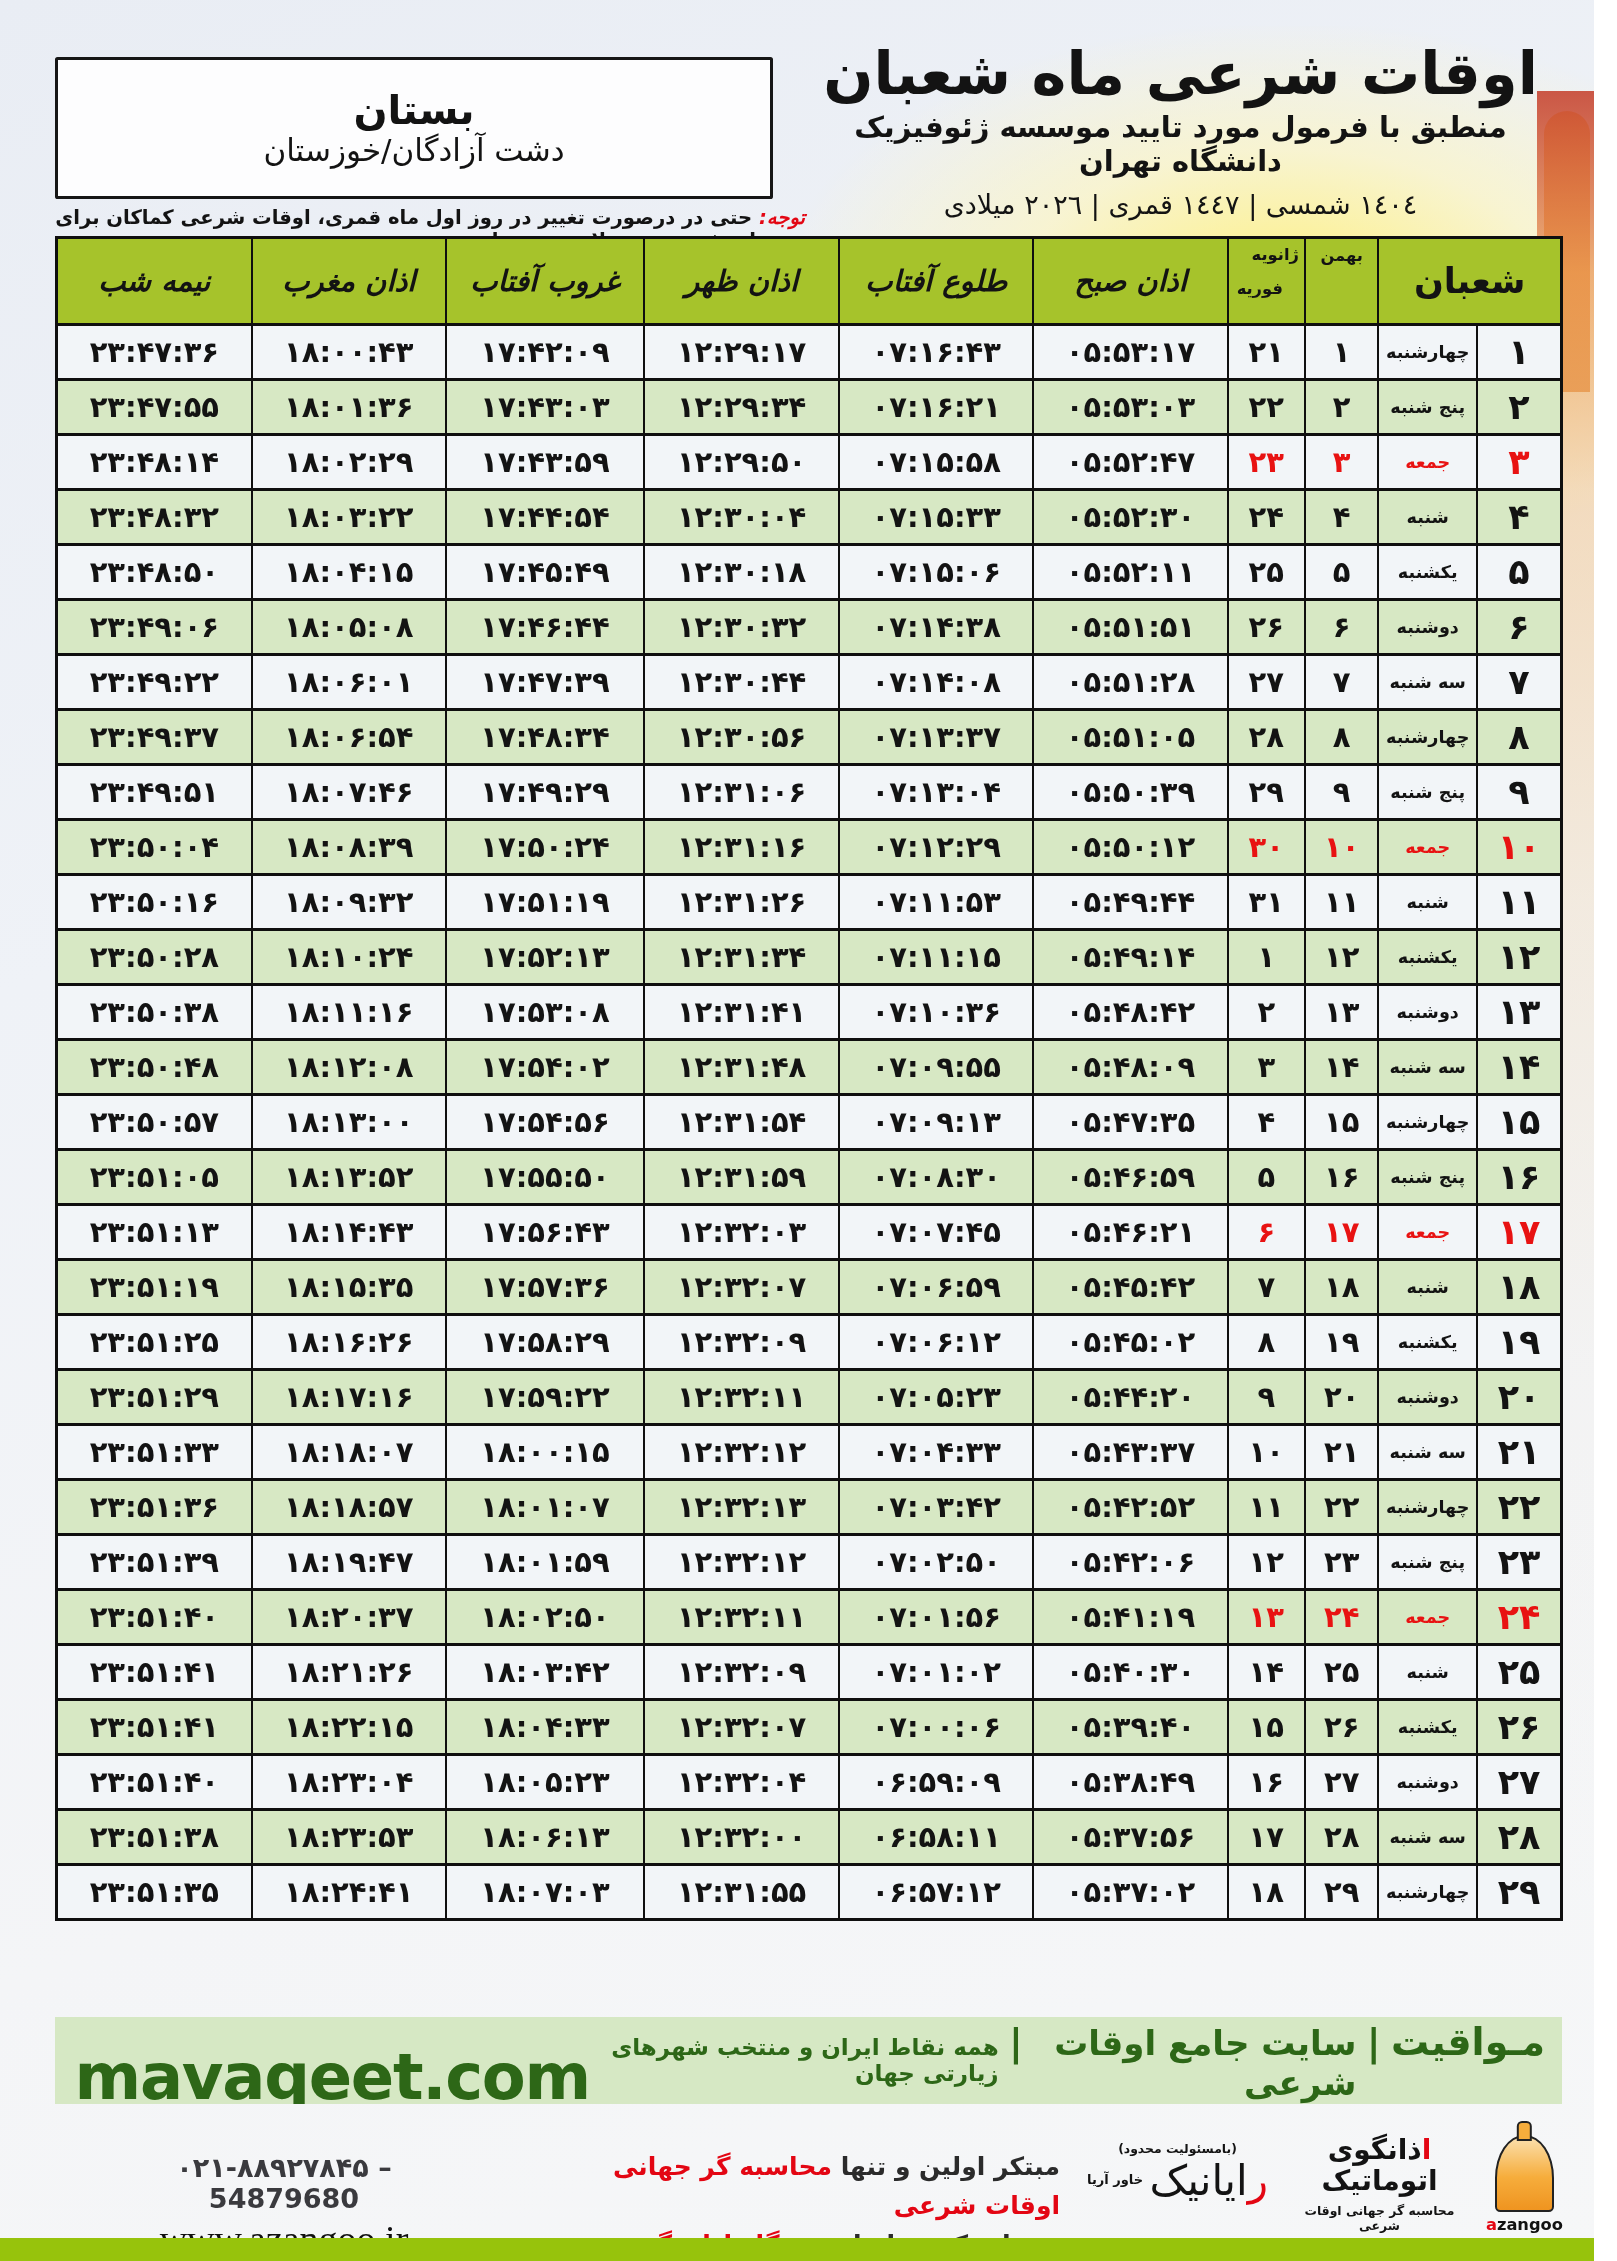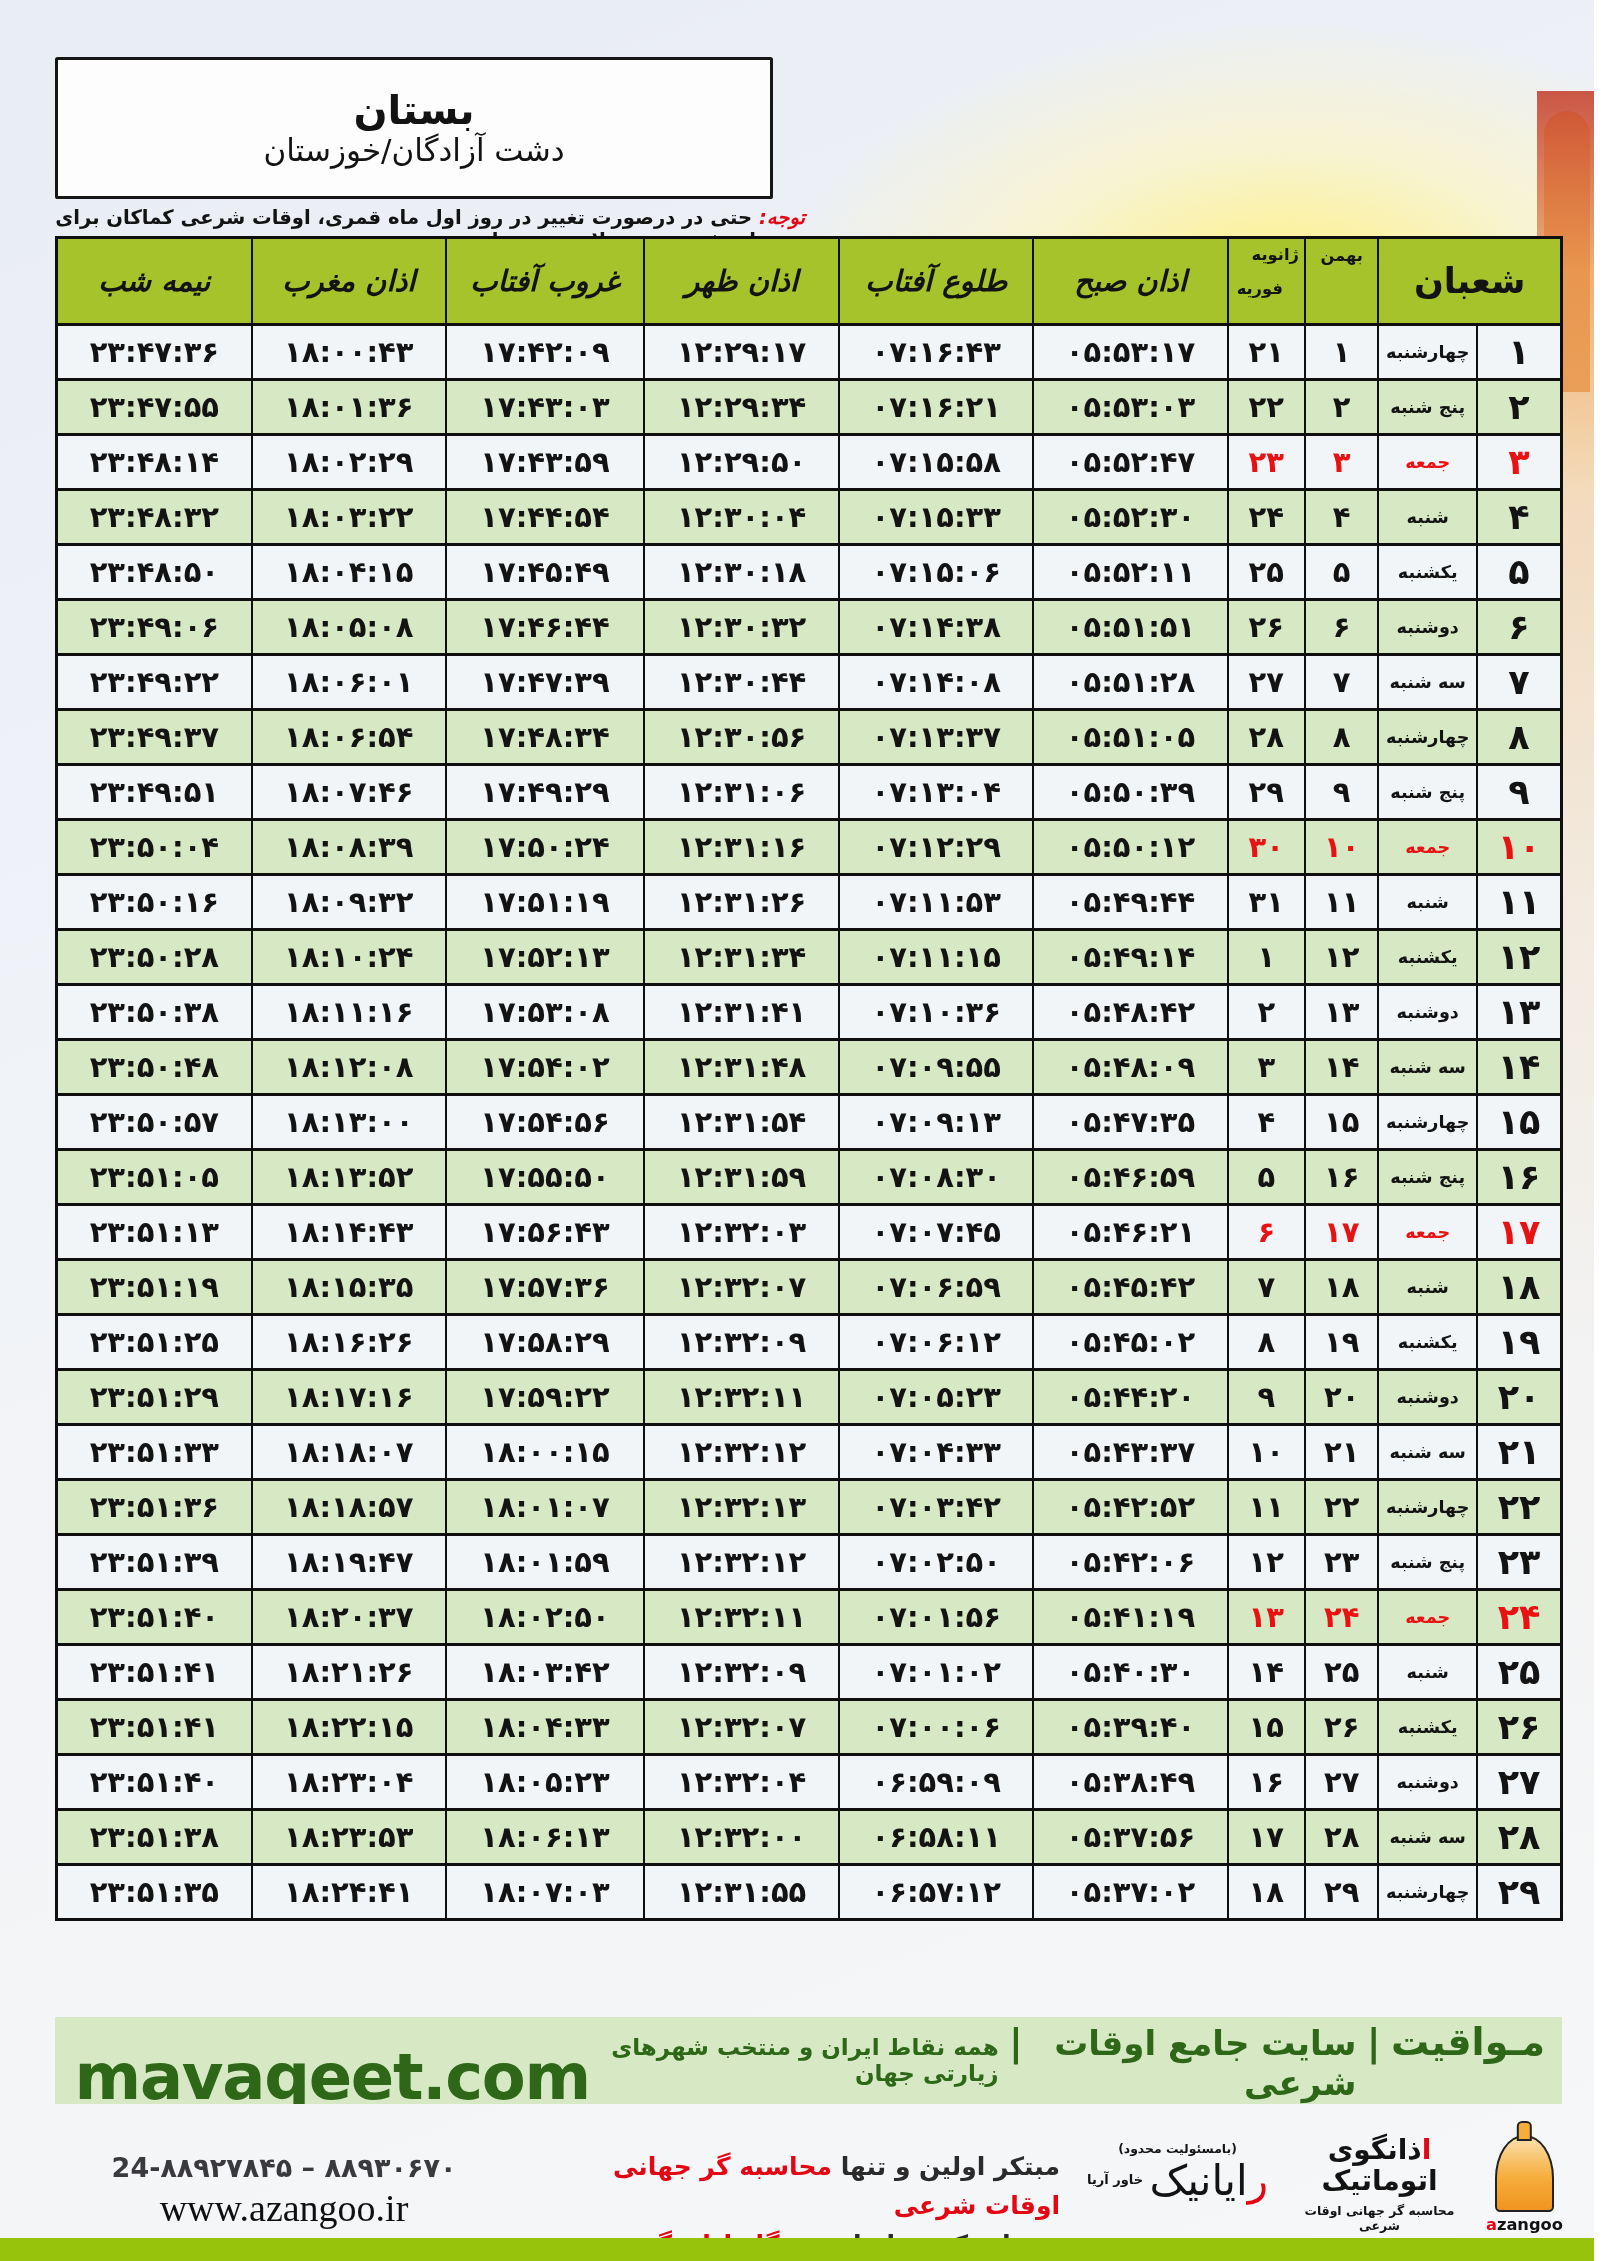--- a/index.html
+++ b/index.html
@@ -97,20 +97,25 @@
 
   <div class="glow"></div>
   <div class="minaret-deco"></div>
   <div class="right-strip"></div>
 
   <div class="loc-box">
     <div class="loc-city">بستان</div>
     <div class="loc-region">دشت آزادگان/خوزستان</div>
   </div>
 
+  <div class="title-wrap">
+    <div class="main-title">اوقات شرعی ماه شعبان</div>
+    <div class="subtitle">منطبق با فرمول مورد تایید موسسه ژئوفیزیک دانشگاه تهران</div>
+    <div class="dates">١٤٠٤ شمسی | ١٤٤٧ قمری | ٢٠٢٦ میلادی</div>
+  </div>
 
   <div class="notice">
     <span class="red">توجه:</span><span> حتی در درصورت تغییر در روز اول ماه قمری، اوقات شرعی کماکان برای روزهای شمسی و میلادی معتبر است.</span>
   </div>
 
   <table class="ptable">
     <colgroup>
       <col style="width:84px">
         <col style="width:98px">
         <col style="width:73px">
@@ -495,21 +500,21 @@
       <span class="b-brand">مـواقیت</span>
       <span class="b-sep">|</span>
       <span class="b-site">سایت جامع اوقات شرعی</span>
       <span class="b-sep">|</span>
       <span class="b-cov">همه نقاط ایران و منتخب شهرهای زیارتی جهان</span>
     </div>
     <span class="b-domain">mavaqeet.com</span>
   </div>
 
   <div class="f-phone">
-    <div class="num">24-۸۸۹۲۷۸۴۵ – ۸۸۹۳۰۶۷۰</div>
+    <div class="num">۰۲۱-۸۸۹۲۷۸۴۵ – 54879680</div>
     <div class="url">www.azangoo.ir</div>
   </div>
 
   <div class="f-text">
     <div><span>مبتکر اولین و تنها </span><span class="red">محاسبه گر جهانی اوقات شرعی</span></div>
     <div><span>و تولید کننده انواع </span><span class="red">دستگاه اذان گوی تمام خودکار ماهواره ای</span></div>
   </div>
 
   <div class="f-rayanik">
     <div class="r-note">(بامسئولیت محدود)</div>

